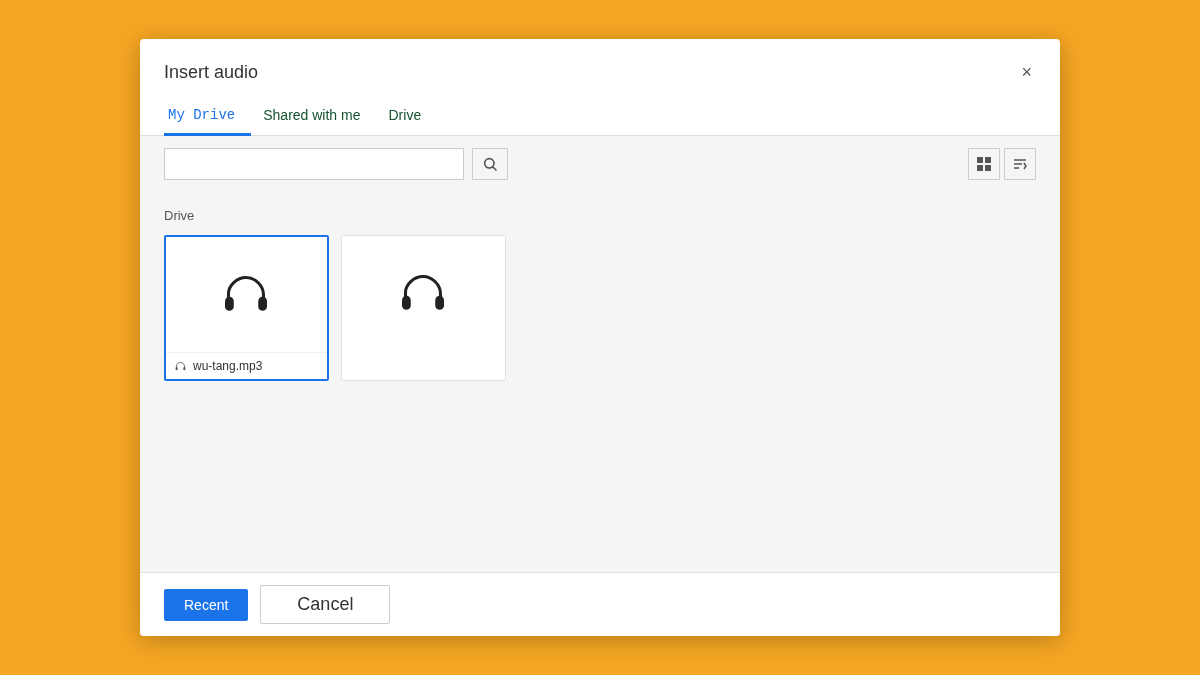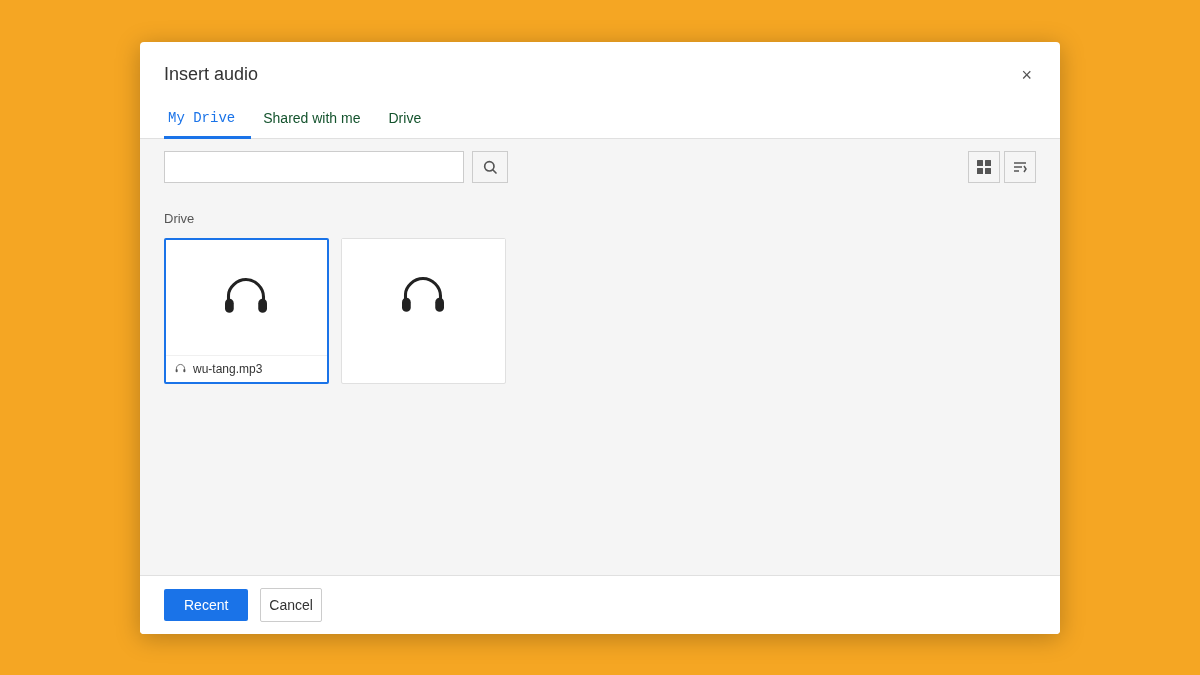--- a/index.html
+++ b/index.html
@@ -190,22 +190,22 @@
       border: none;
       padding: 8px 20px;
       font-size: 14px;
       cursor: pointer;
       border-radius: 2px;
     }
     .btn-cancel {
       background: #fff;
       color: #333;
       border: 1px solid #ccc;
-      padding: 8px 8px;
-      font-size: 14px;
+      padding: 8px 36px;
+      font-size: 18px;
       cursor: pointer;
       border-radius: 2px;
     }
     
     .content-area::-webkit-scrollbar { width: 8px; }
     .content-area::-webkit-scrollbar-track { background: #f0f0f0; }
     .content-area::-webkit-scrollbar-thumb { background: #ccc; border-radius: 4px; }
   </style>
 </head>
 <body>

